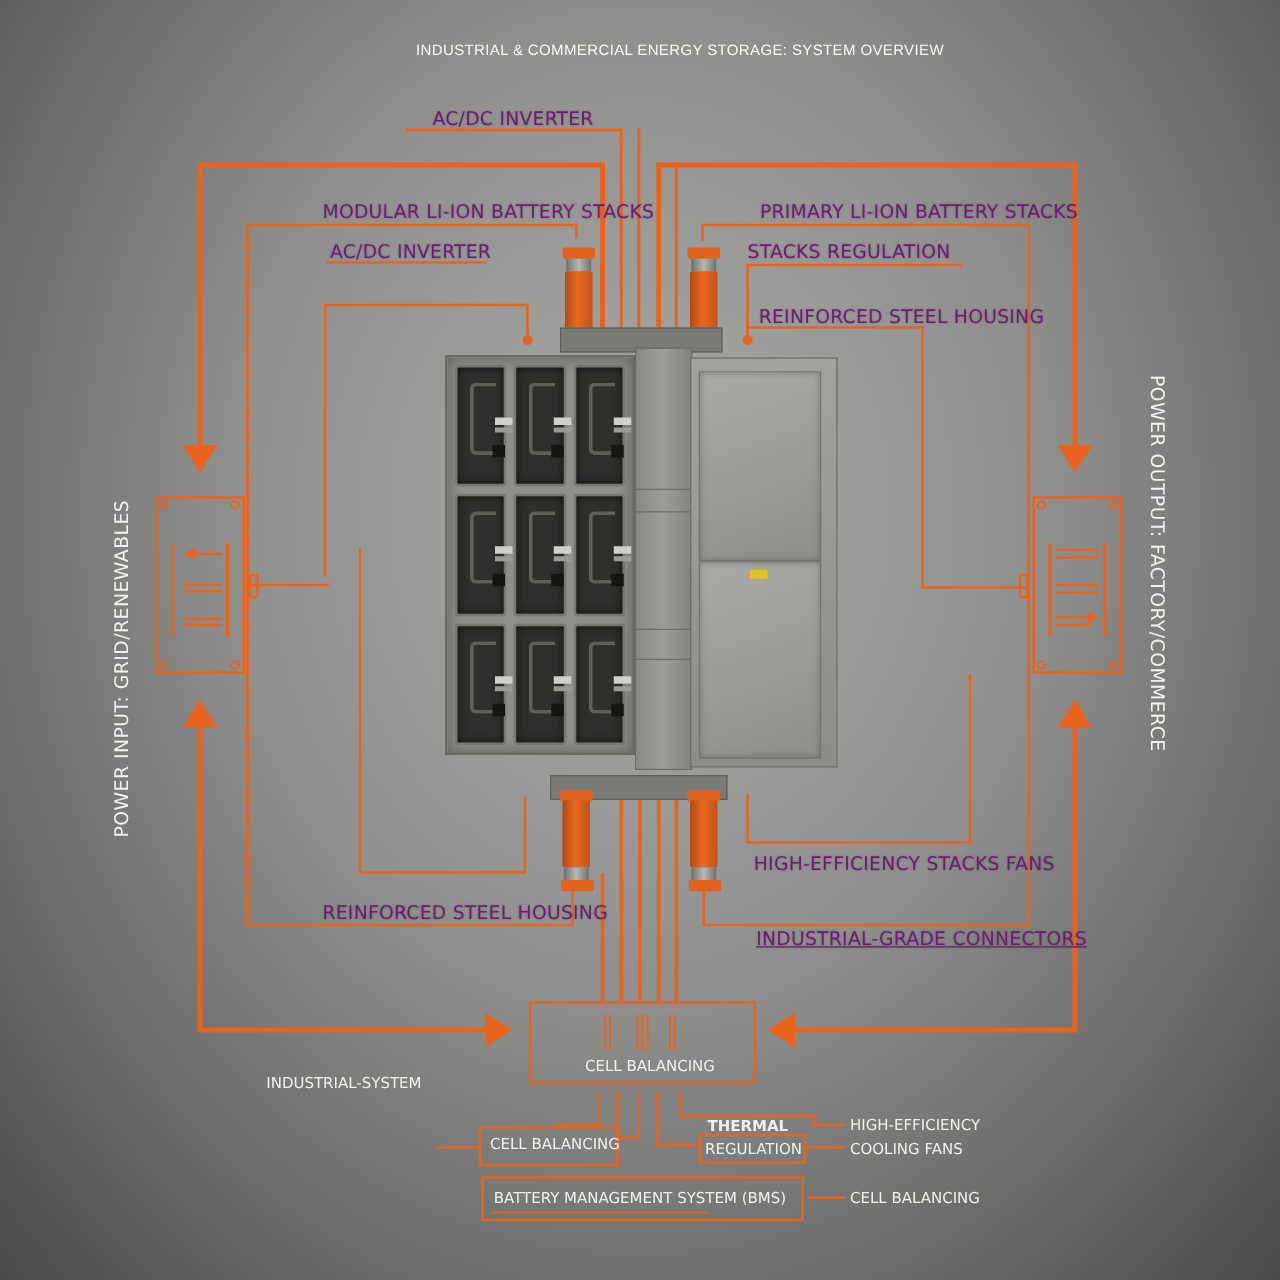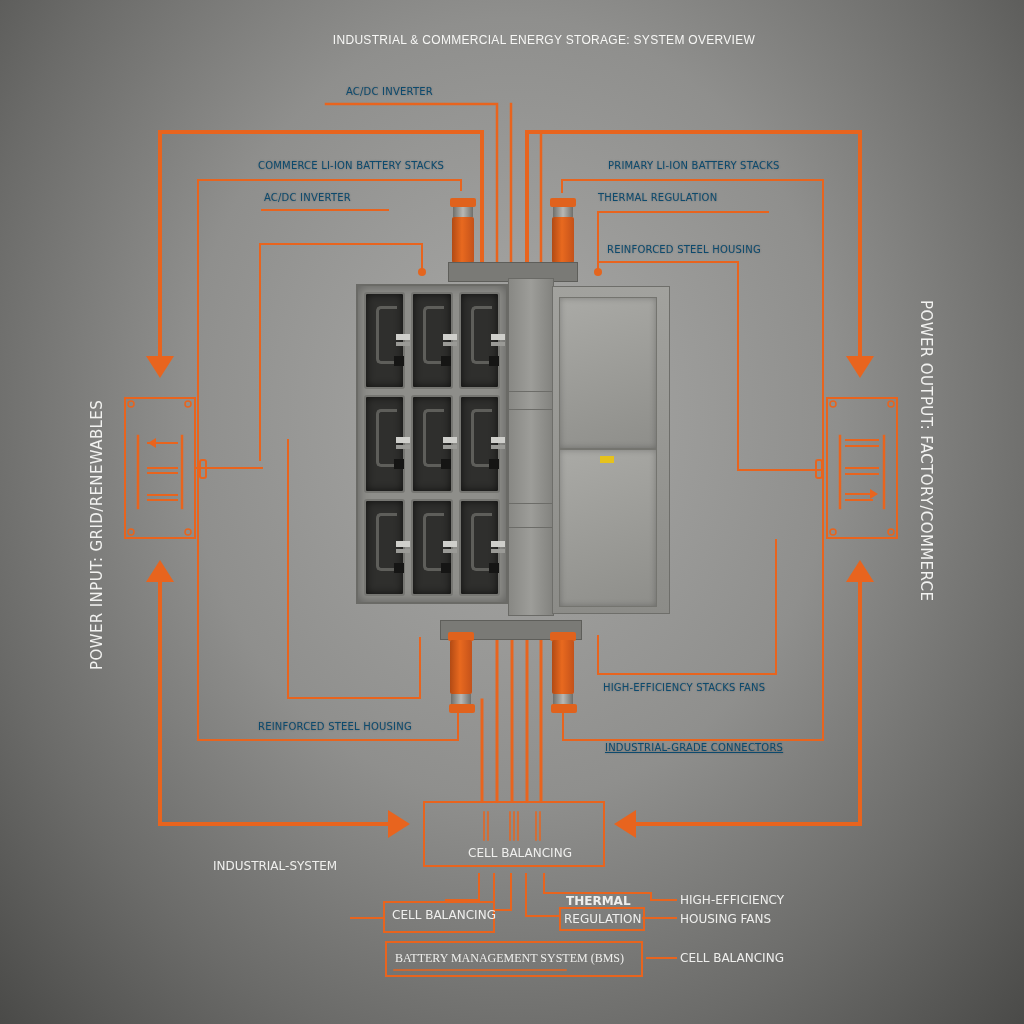--- a/index.html
+++ b/index.html
@@ -4,21 +4,21 @@
 <style>
   html, body { margin:0; padding:0; }
   body {
     width:1024px; height:1024px; overflow:hidden; position:relative;
     font-family: "DejaVu Sans", "Liberation Sans", sans-serif;
     background: radial-gradient(ellipse at 50% 40%, #a9a9a7 0%, #8f8f8d 45%, #6b6b69 75%, #4a4a48 100%);
   }
   .stage { position:absolute; left:0; top:0; width:1024px; height:1024px; }
   svg.diagram { position:absolute; left:0; top:0; }
   .lbl {
-    position:absolute; color:#0c4a6e; font-size:10px; letter-spacing:0.2px;
+    position:absolute; color:#701a75; font-size:15px; letter-spacing:0.2px;
     white-space:nowrap; text-shadow:0 0 2px rgba(0,0,0,0.25);
   }
   .title {
     position:absolute; left:0; width:1024px; top:33px; text-align:center;
     color:#f7f7f5; font-size:12px; letter-spacing:0.3px;
     font-family: "Liberation Sans", "DejaVu Sans", sans-serif;
     padding-left: 32px;
   }
   .vert-left {
     position:absolute; left:88px; top:480px; transform-origin:0 0;
@@ -185,38 +185,38 @@
 
       <polygon points="148,443 156,438 156,448"></polygon>
       <polygon points="878,494 870,489 870,499"></polygon>
     </g>
   </svg>
 
   <div class="vert-left">POWER INPUT: GRID/RENEWABLES</div>
   <div class="vert-right">POWER OUTPUT: FACTORY/COMMERCE</div>
 
   <div class="lbl" style="left:346px; top:86px;">AC/DC INVERTER</div>
-  <div class="lbl" style="left:258px; top:160px;">COMMERCE LI-ION BATTERY STACKS</div>
+  <div class="lbl" style="left:258px; top:160px;">MODULAR LI-ION BATTERY STACKS</div>
   <div class="lbl" style="left:264px; top:192px;">AC/DC INVERTER</div>
   <div class="lbl" style="left:608px; top:160px;">PRIMARY LI-ION BATTERY STACKS</div>
-  <div class="lbl" style="left:598px; top:192px;">THERMAL REGULATION</div>
+  <div class="lbl" style="left:598px; top:192px;">STACKS REGULATION</div>
   <div class="lbl" style="left:607px; top:244px;">REINFORCED STEEL HOUSING</div>
 
   <div class="lbl" style="left:258px; top:721px;">REINFORCED STEEL HOUSING</div>
   <div class="lbl" style="left:603px; top:682px;">HIGH-EFFICIENCY STACKS FANS</div>
   <div class="lbl" style="left:605px; top:742px;text-decoration:underline;">INDUSTRIAL-GRADE CONNECTORS</div>
 
   <div class="boxlbl" style="left:468px; top:846px;">CELL BALANCING</div>
   <div class="boxlbl" style="left:392px; top:908px;">CELL BALANCING</div>
   <div class="boxlbl" style="left:213px; top:859px;">INDUSTRIAL-SYSTEM</div>
   <div class="boxlbl" style="left:566px; top:894px;font-weight:bold;">THERMAL</div>
   <div class="boxlbl" style="left:564px; top:912px;text-align:right;">REGULATION</div>
   <div class="boxlbl" style="left:680px; top:893px;">HIGH-EFFICIENCY</div>
-  <div class="boxlbl" style="left:680px; top:912px;">HOUSING FANS</div>
-  <div class="boxlbl" style="left:395px; top:951px;font-family:Liberation Serif, serif;">BATTERY MANAGEMENT SYSTEM (BMS)</div>
+  <div class="boxlbl" style="left:680px; top:912px;">COOLING FANS</div>
+  <div class="boxlbl" style="left:395px; top:951px;">BATTERY MANAGEMENT SYSTEM (BMS)</div>
   <div class="boxlbl" style="left:680px; top:951px;">CELL BALANCING</div>
 
   <div class="post-cap" style="left:450px; top:198px;"></div>
   <div class="post-ring" style="left:453px; top:207px;"></div>
   <div class="post" style="left:452px; top:217px; height:46px;"></div>
   <div class="post-cap" style="left:550px; top:198px;"></div>
   <div class="post-ring" style="left:553px; top:207px;"></div>
   <div class="post" style="left:552px; top:217px; height:46px;"></div>
   <div class="connector-block" style="left:448px; top:262px; width:128px;"></div>
   <div class="smallbolt" style="left:418px; top:268px;"></div>

